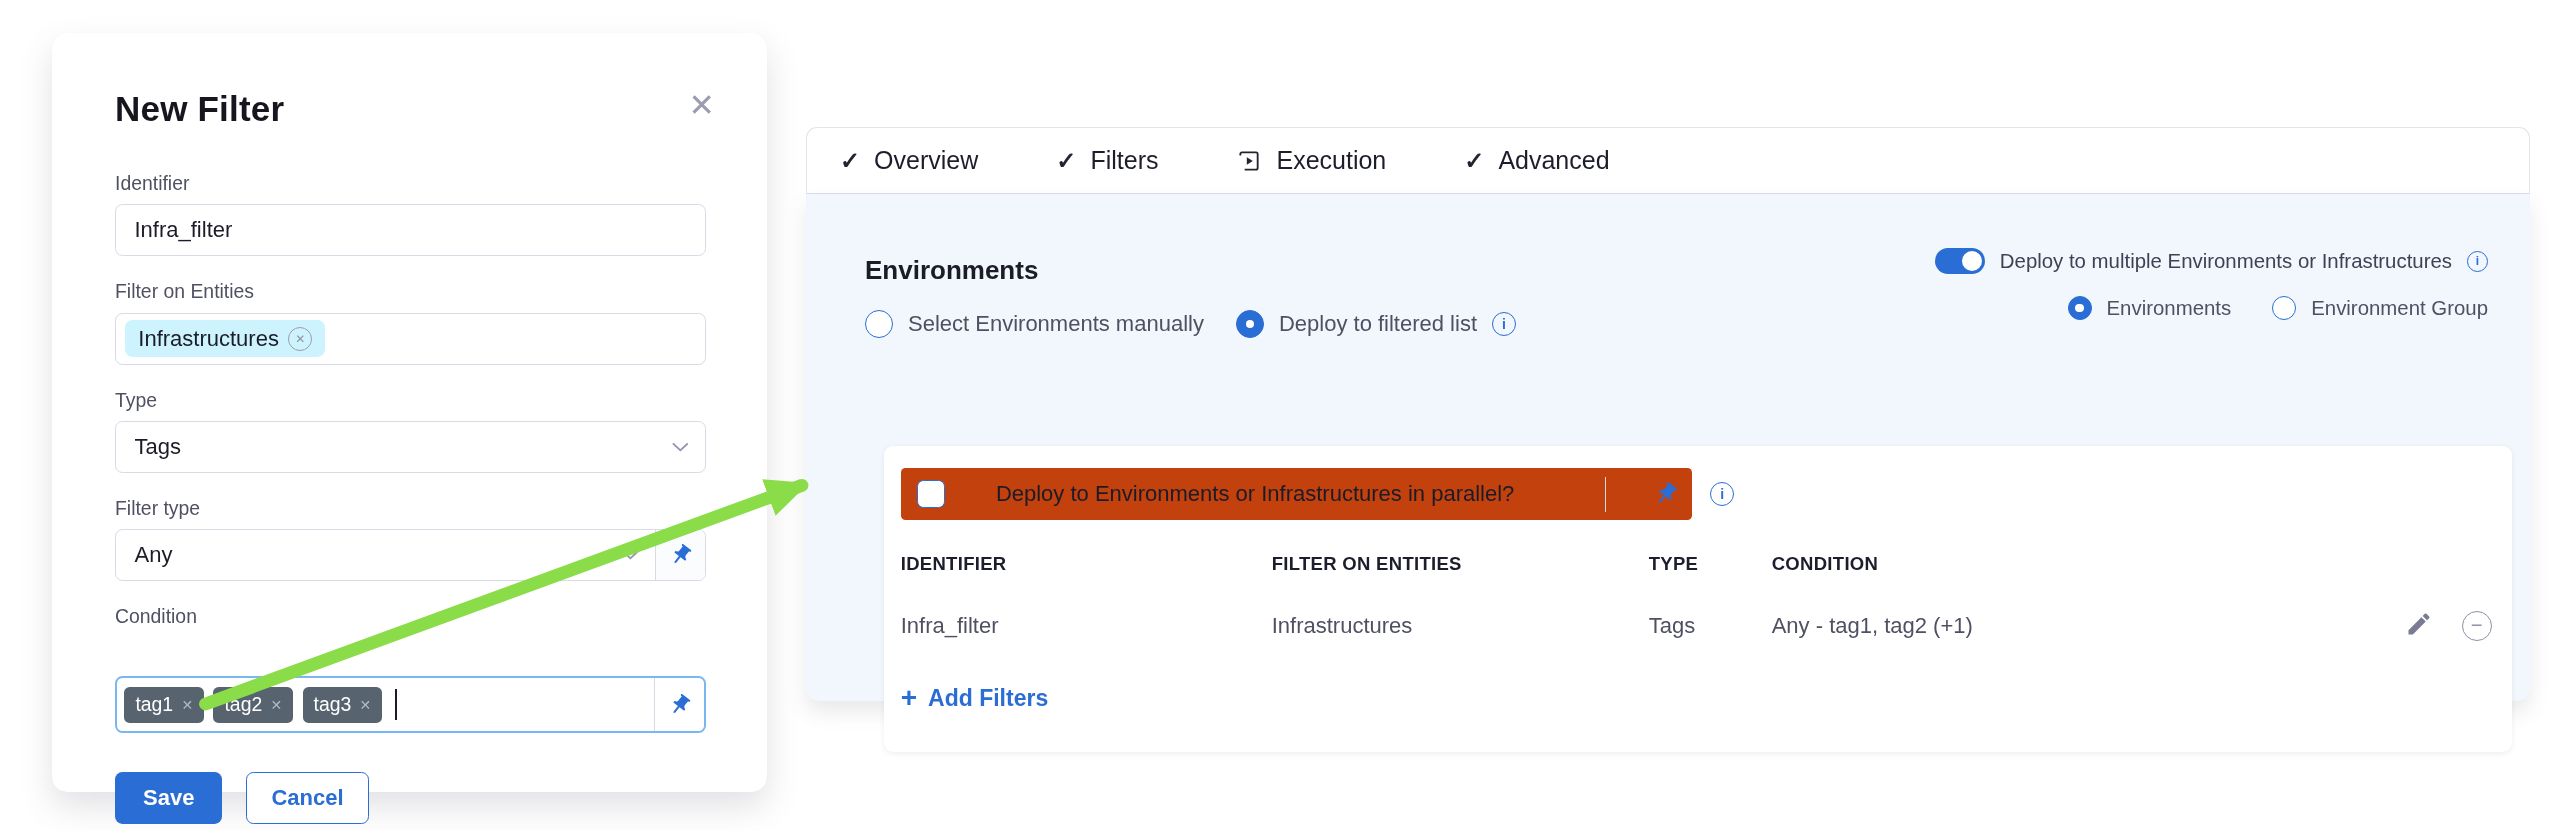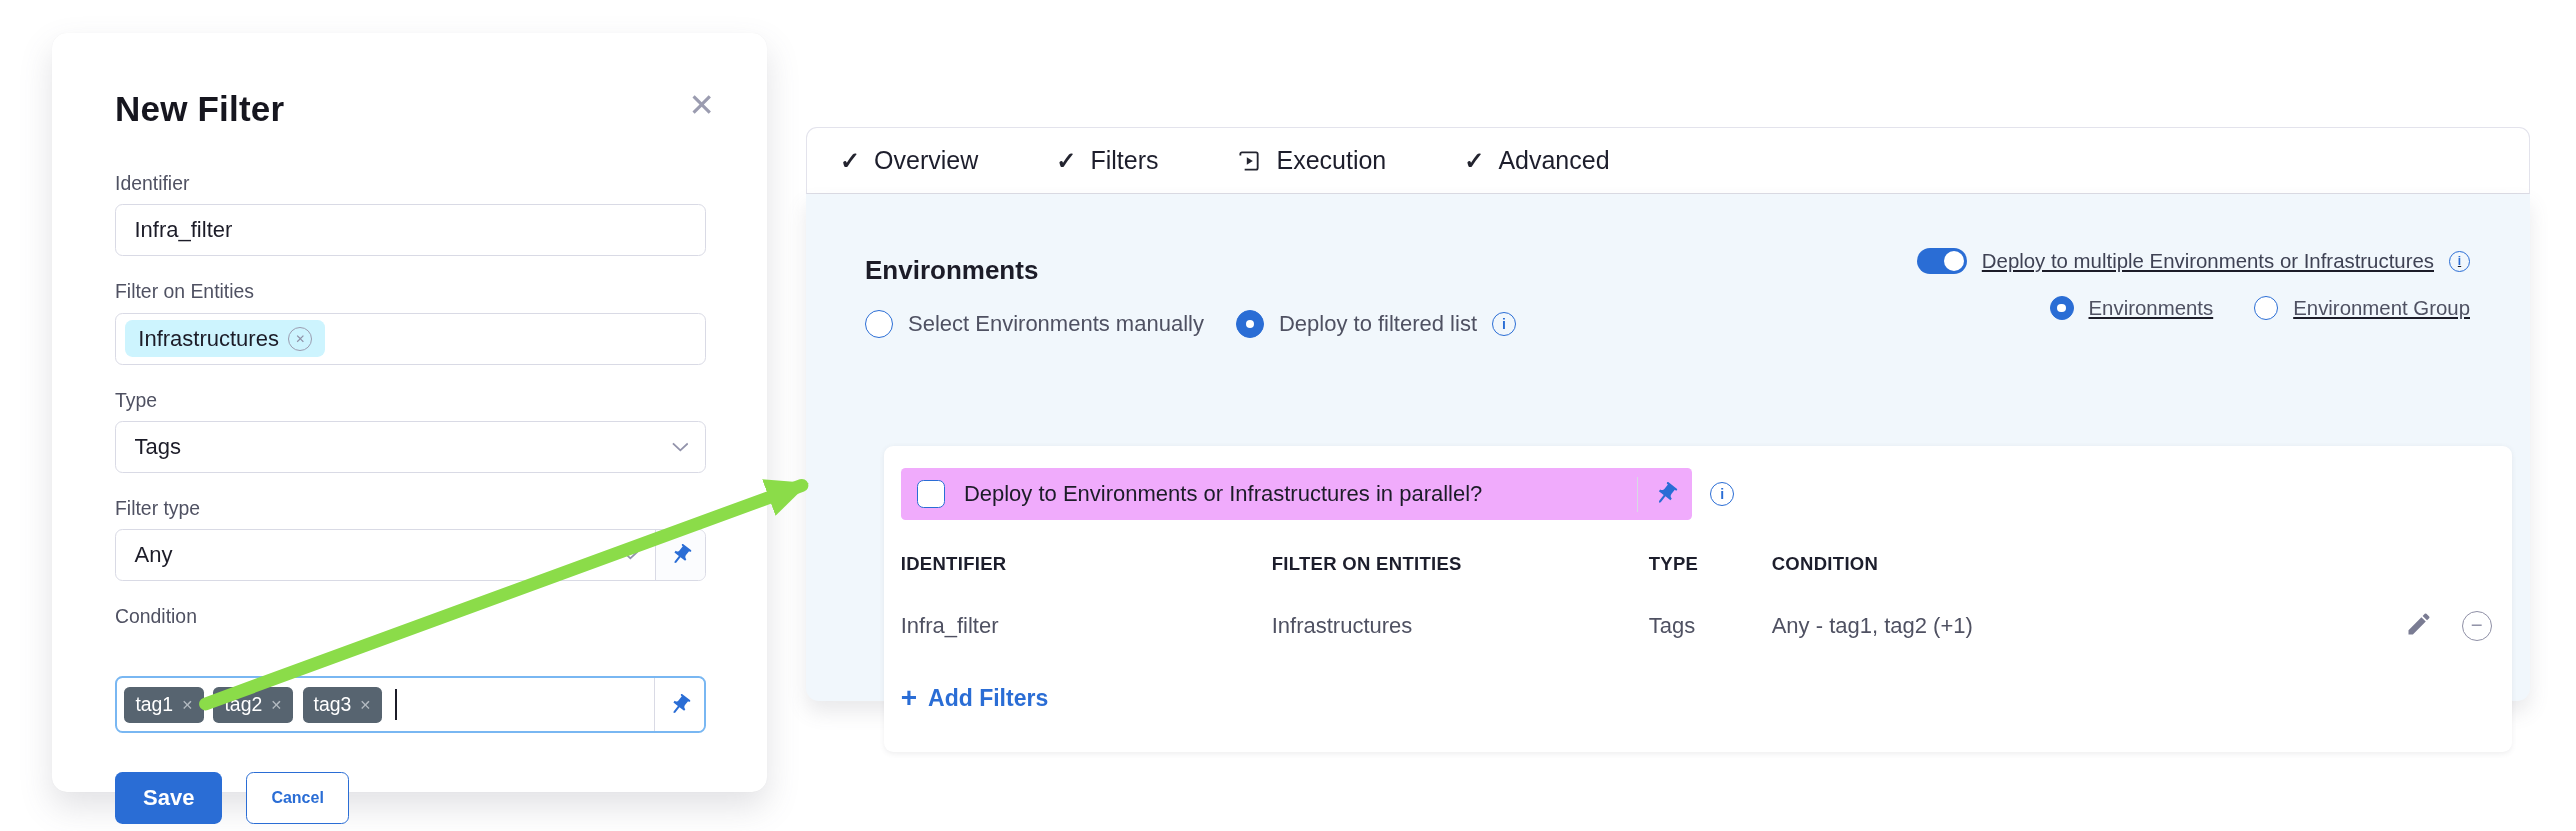--- a/index.html
+++ b/index.html
@@ -34,32 +34,32 @@
   .radio.selected { background:#2a6dd5; }
   .radio.selected::after { content:""; position:absolute; left:50%; top:50%; width:8.3px; height:8.3px; margin:-4.2px 0 0 -4.2px; border-radius:50%; background:#fff; }
   .radio-label { font-size:22px; color:#4f5162; }
   .info-icon {
     width:24px; height:24px; border:1.9px solid #2a6dd5; border-radius:50%; color:#2a6dd5;
     display:inline-flex; align-items:center; justify-content:center;
     font-size:14px; font-weight:700; flex:none;
   }
   .info-icon.sm { width:21px; height:21px; font-size:12px; }
 
-  .right-group { position:absolute; top:54px; right:60px; display:flex; flex-direction:column; align-items:flex-end;text-decoration:underline; }
+  .right-group { position:absolute; top:54px; right:42px; display:flex; flex-direction:column; align-items:flex-end; }
   .toggle-row { display:flex; align-items:center; gap:15px; }
   .toggle { width:50px; height:26px; border-radius:14px; background:#2a6dd5; position:relative; flex:none; }
   .toggle .knob { position:absolute; top:2.8px; right:2.8px; width:20.4px; height:20.4px; border-radius:50%; background:#fff; }
   .small-label { font-size:20.4px; color:#3f4254; }
   .right-radio-row { display:flex; align-items:center; gap:41px; margin-top:22px; }
   .right-radio-row .radio-label { font-size:20.4px; }
 
   
   .card { position:absolute; left:78px; top:252px; width:1628px; height:306px; background:#fff; border-radius:9.3px;
           box-shadow:0 1.9px 5.6px rgba(96,97,112,.10); padding:22px 20.4px 0 16.7px; }
-  .parallel-bar { width:791px; height:52px; background:#f0abfc; border-radius:4.6px; display:flex; align-items:center; padding:0 13px 0 16.7px; }
+  .parallel-bar { width:791px; height:52px; background:#c2410c; border-radius:4.6px; display:flex; align-items:center; padding:0 13px 0 16.7px;gap:32px; }
   .checkbox { width:28px; height:28px; border:1.9px solid #2a6dd5; border-radius:6.5px; background:#fff; flex:none; }
   .parallel-label { margin-left:18.5px; font-size:22px; color:#1c1c28; }
   .bar-divider { width:0.9px; height:35px; background:#d7d9e3; margin-left:auto; }
   .pin-icon { margin-left:15px; display:flex; }
   .bar-info { margin-left:18.5px; }
 
   .env-table { display:grid; grid-template-columns:371px 377px 123px 1fr 67px 59px; align-items:center; }
   .env-table.headers { margin-top:33px; }
   .env-table.row-line { margin-top:35px; }
   .th { font-size:18.5px; font-weight:700; color:#1d1e2c; letter-spacing:0.3px; }
@@ -89,21 +89,21 @@
   .control.with-pin { padding-right:0; }
   .condition-box { border:2.3px solid #79b7f2; height:57px; padding-left:7.4px;margin-top:48px; }
   .tag-chip { background:#576470; color:#fff; border-radius:5.6px; font-size:19.4px; padding:6.5px 11px; margin-right:9.3px;
               display:inline-flex; align-items:center; gap:8.3px; }
   .tag-x { color:#b3bac1; font-size:14px; }
   .text-cursor { width:1.9px; height:31.5px; background:#1c1c28; margin-left:3.7px; }
   .btn-row { display:flex; align-items:center; gap:24px; margin-top:39px; }
   .btn-save { background:#2a6dd5; color:#fff; border:none; border-radius:7.4px; height:52px; padding:0 28px;
               font-size:22px; font-weight:700; font-family:inherit; cursor:pointer; }
   .btn-cancel { background:#fff; color:#2a6dd5; border:1.9px solid #2a6dd5; border-radius:7.4px; height:52px; padding:0 24px;
-                font-size:16px; font-weight:700; font-family:inherit; cursor:pointer; }
+                font-size:22px; font-weight:700; font-family:inherit; cursor:pointer; }
 
   .arrow-overlay { position:absolute; left:0; top:0; z-index:10; pointer-events:none; }
 </style>
 </head>
 <body>
 
 <div class="page">
 
   <section class="panel">
     <div class="tabbar">

